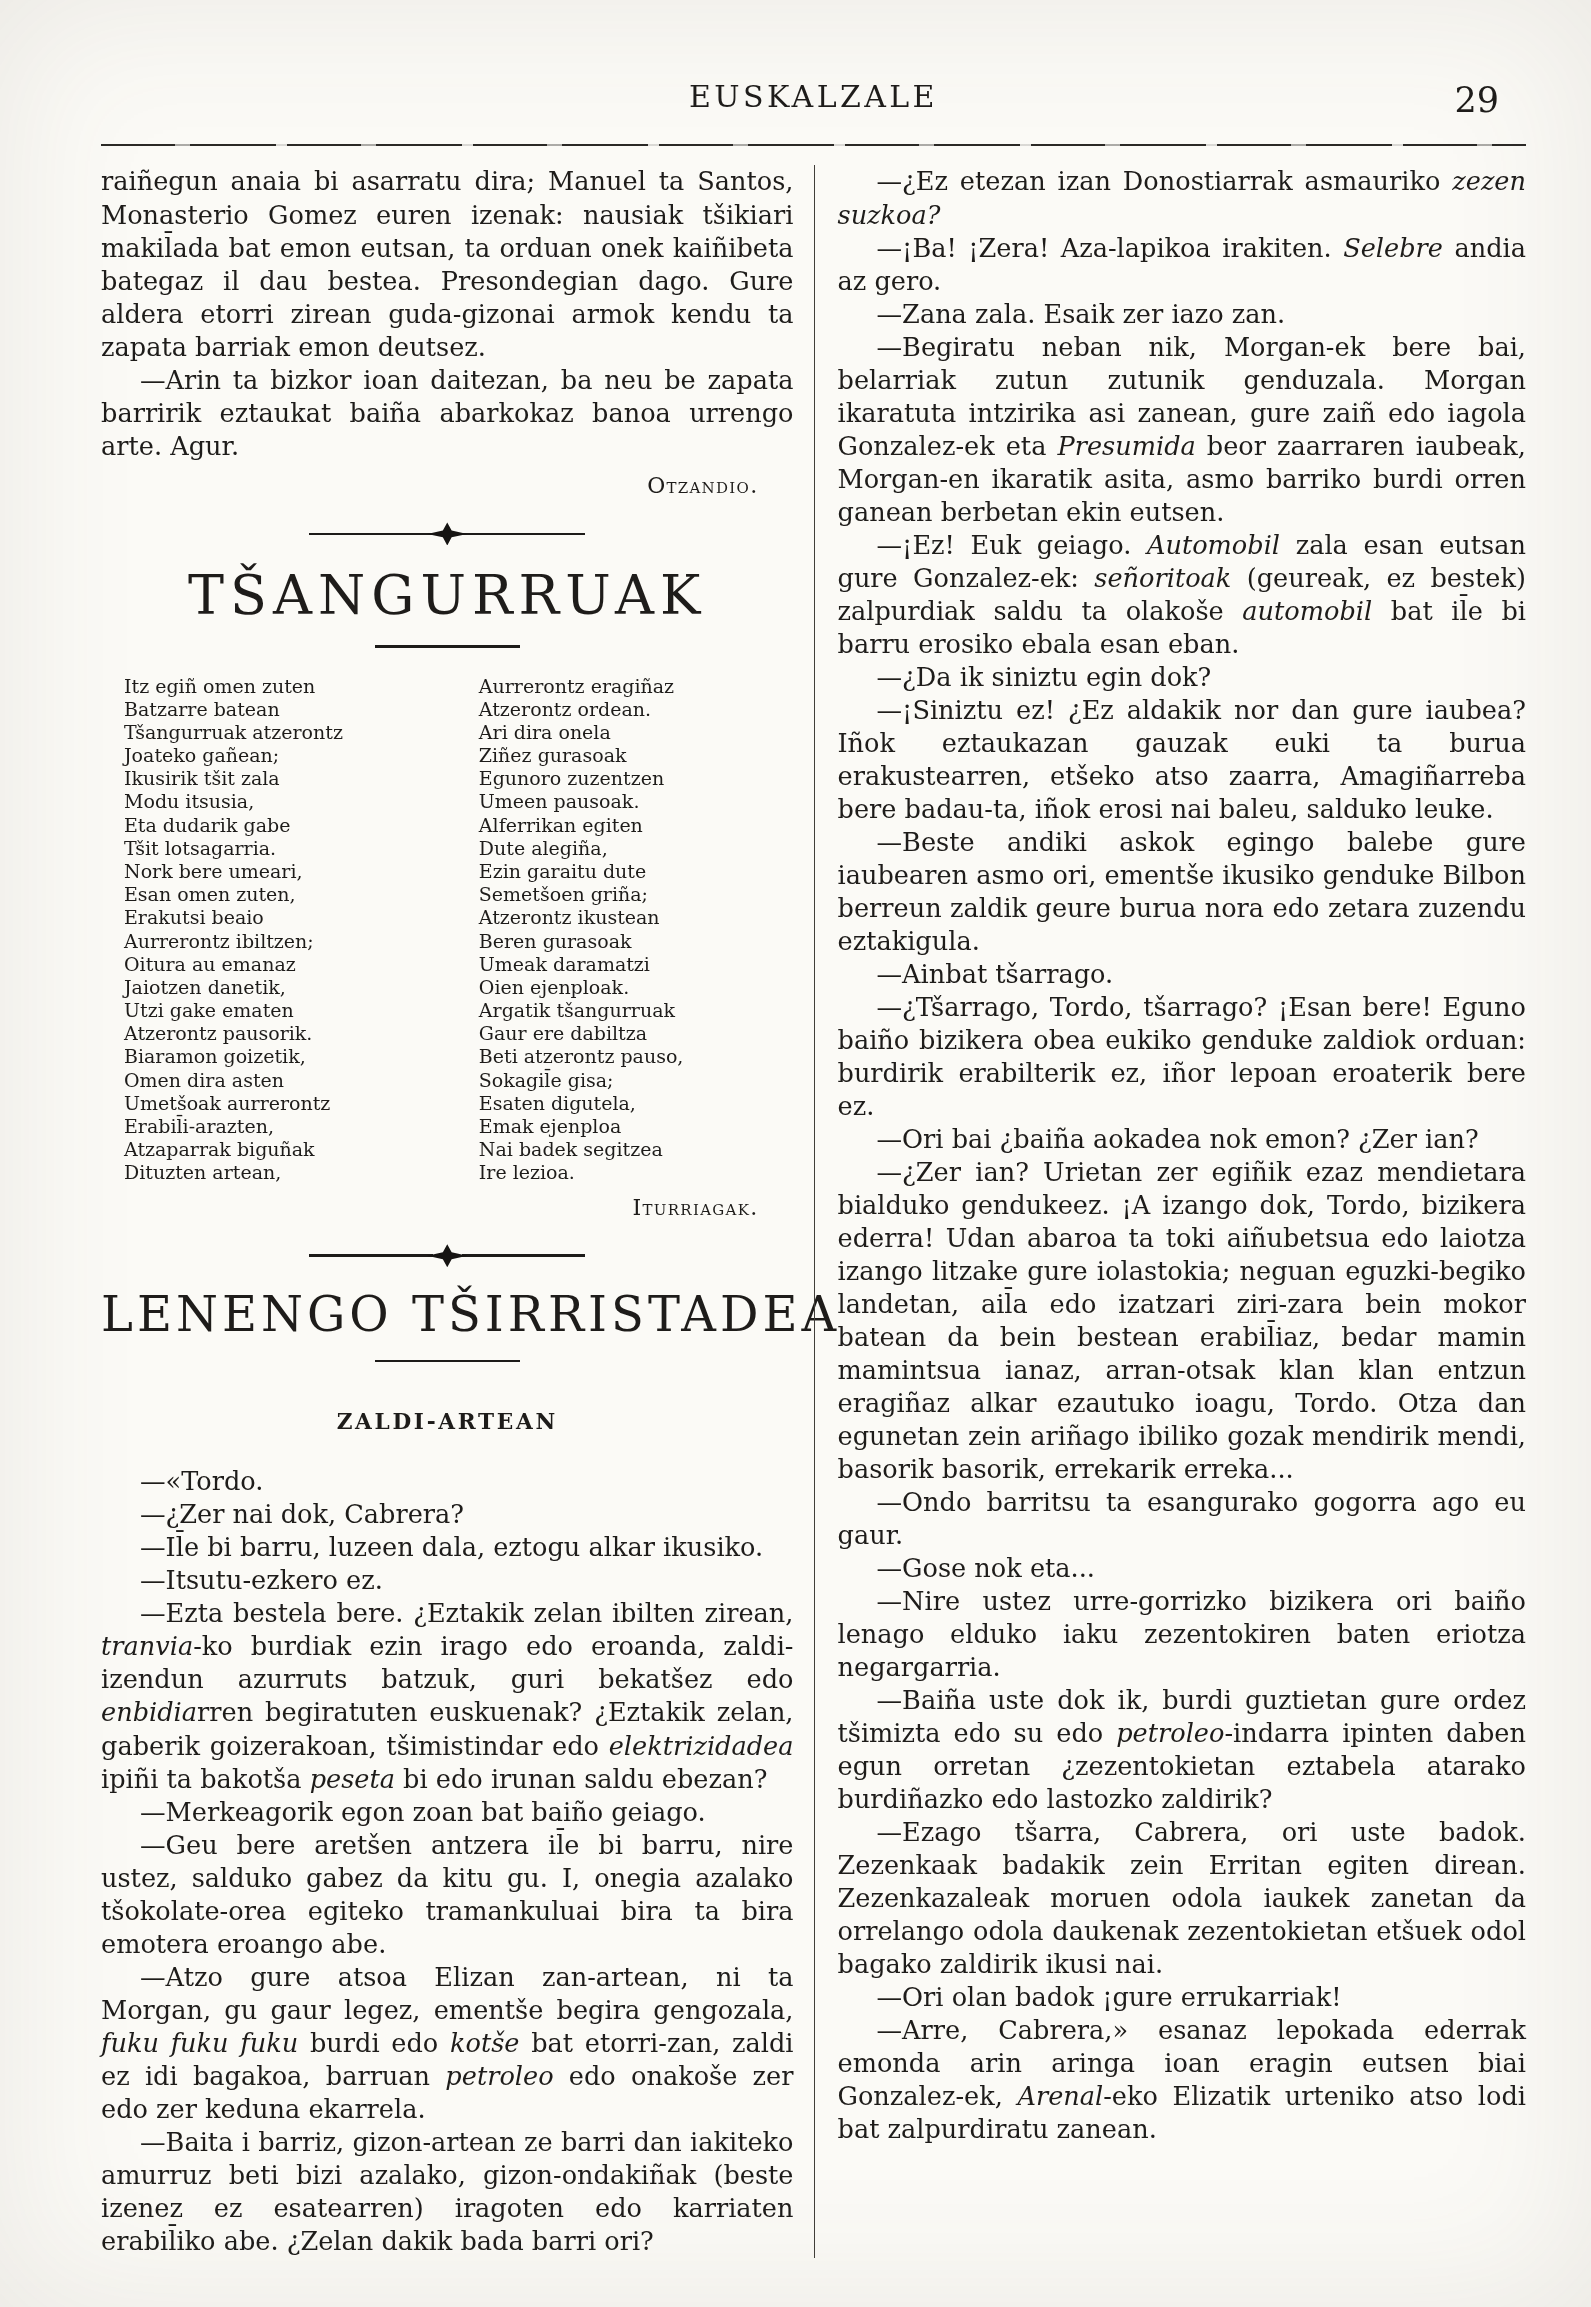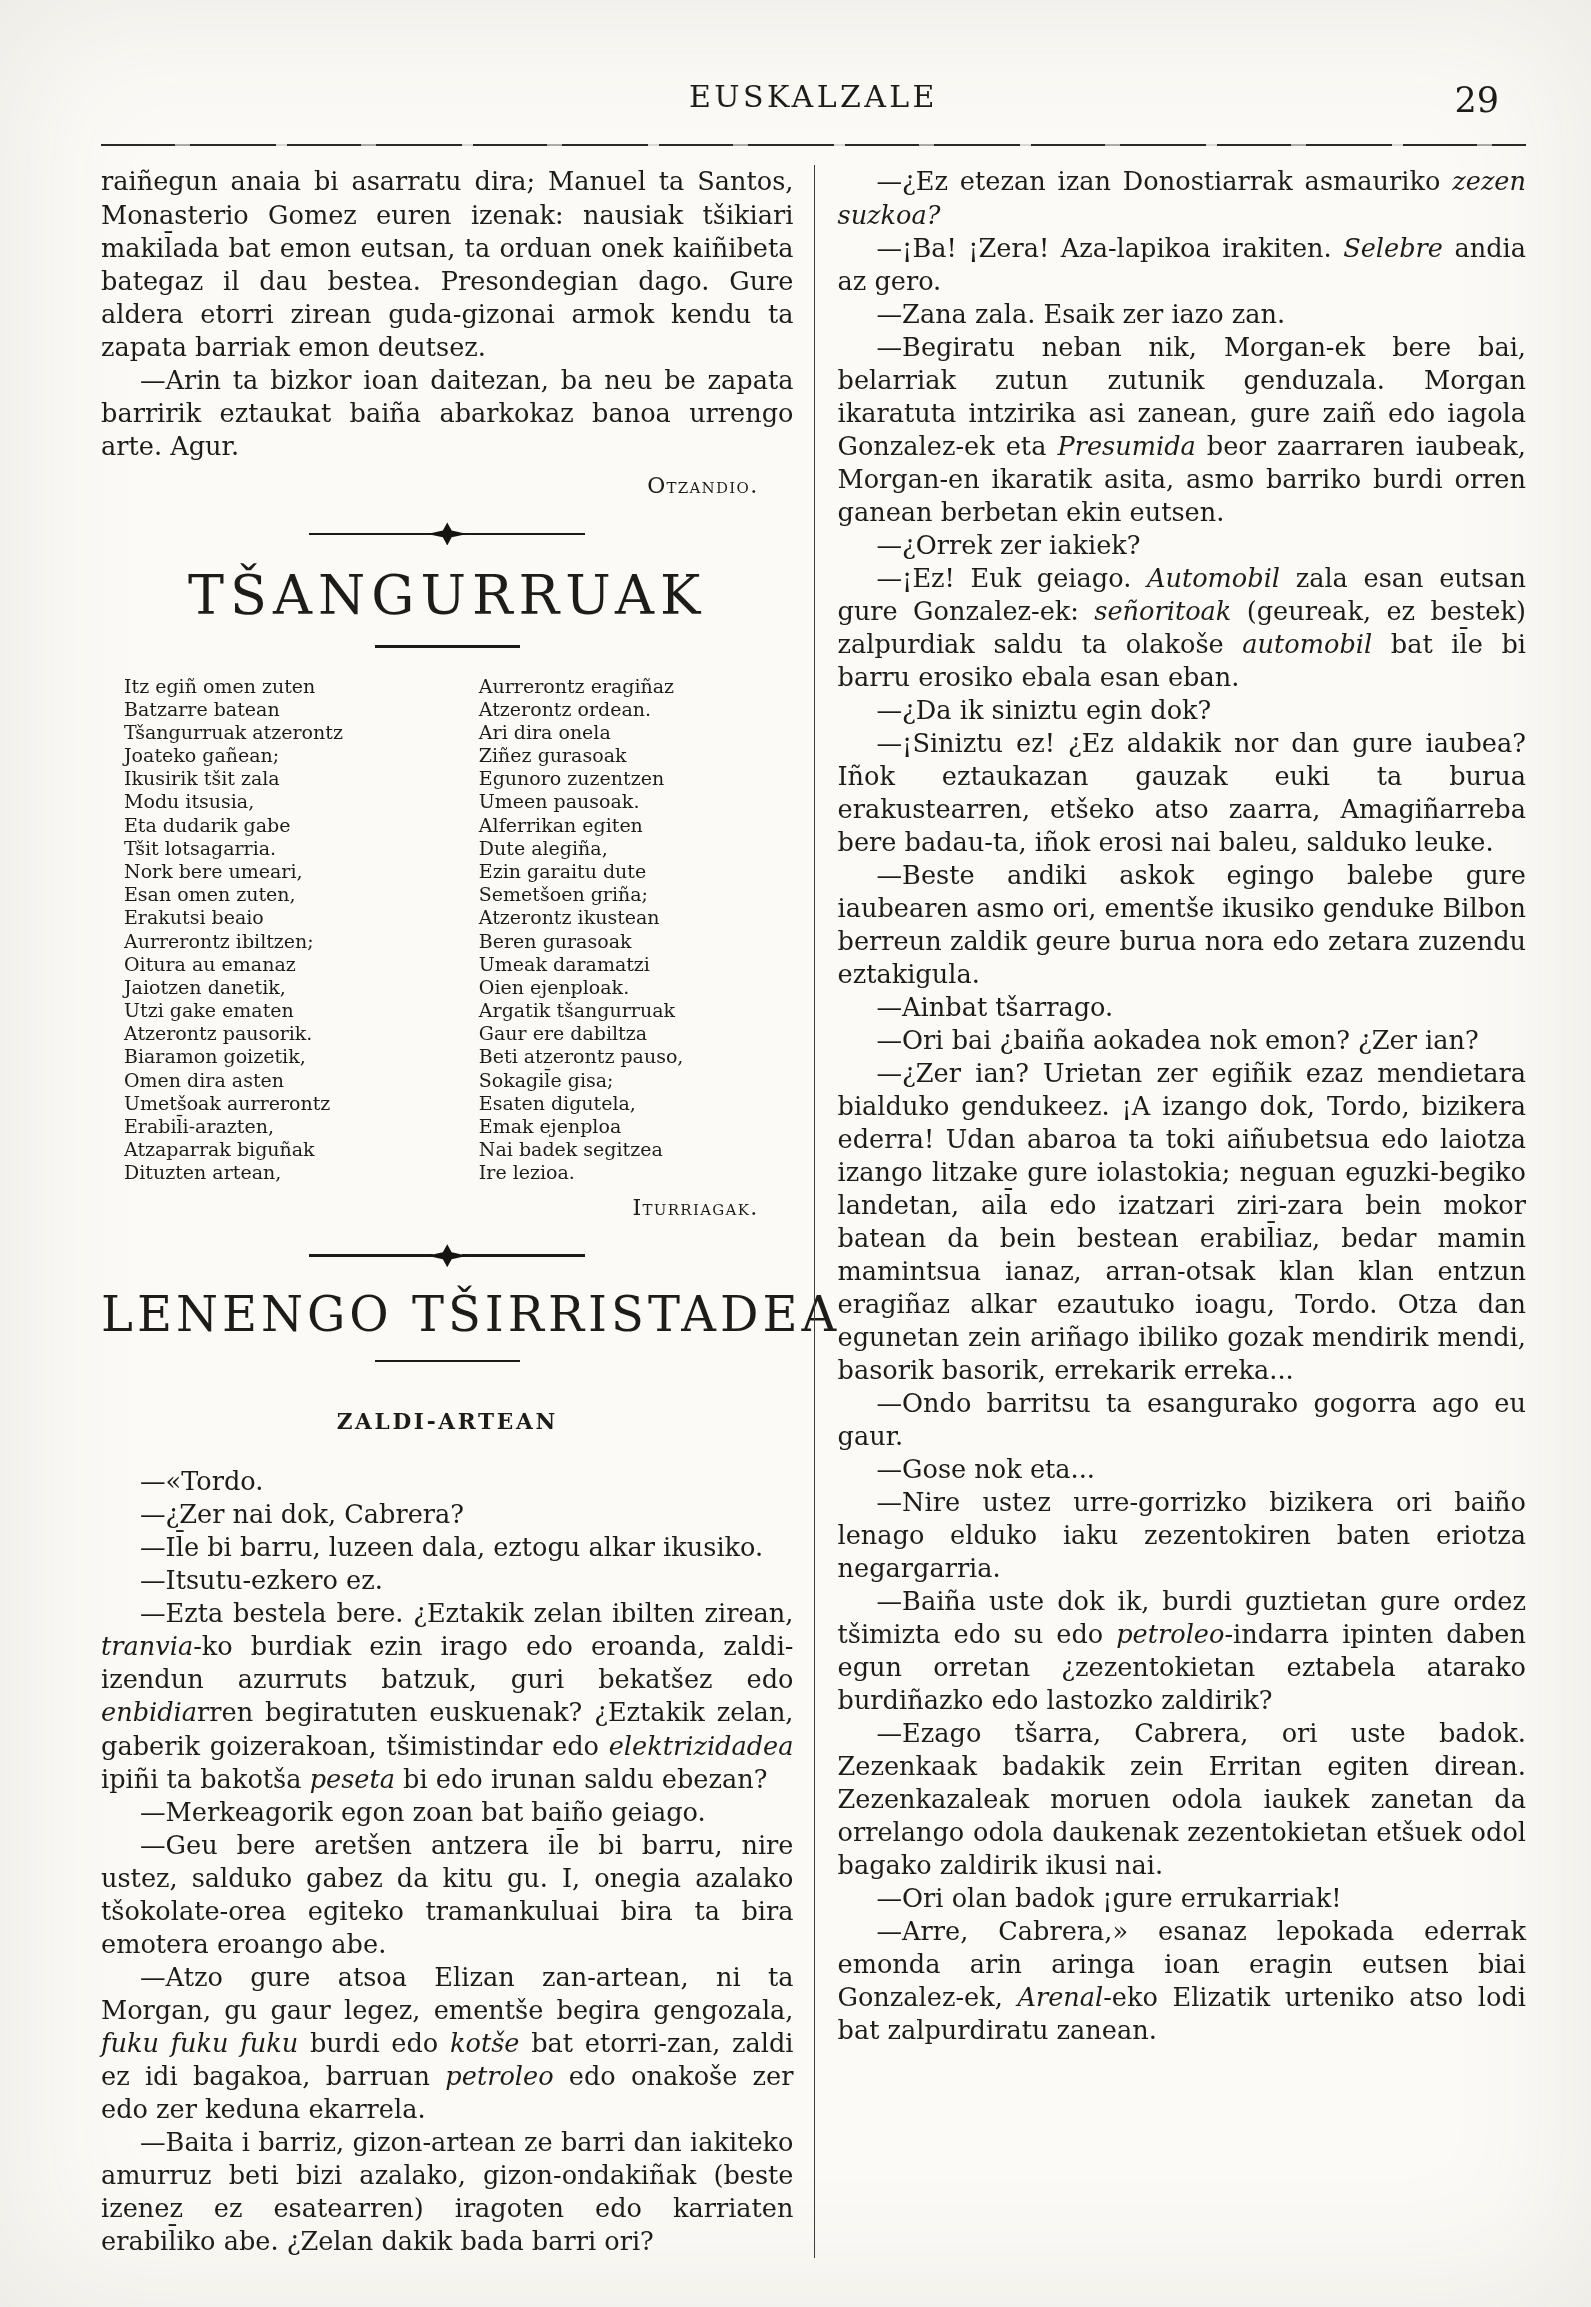--- a/index.html
+++ b/index.html
@@ -157,26 +157,26 @@
           <p class="para indent"><span>—Baita i barriz, gizon-artean ze barri dan iakiteko amurruz beti bizi azalako, gizon-ondakiñak (beste izenez ez esatearren) iragoten edo karriaten erabil̄iko abe. ¿Zelan dakik bada barri ori?</span></p>
         </div>
     </section>
 
     <section class="col col-right">
       <div>
           <p class="para indent"><span>—¿Ez etezan izan Donostiarrak asmauriko </span><i>zezen suzkoa?</i></p>
           <p class="para indent"><span>—¡Ba! ¡Zera! Aza-lapikoa irakiten. </span><i>Selebre</i><span> andia az gero.</span></p>
           <p class="para indent"><span>—Zana zala. Esaik zer iazo zan.</span></p>
           <p class="para indent"><span>—Begiratu neban nik, Morgan-ek bere bai, belarriak zutun zutunik genduzala. Morgan ikaratuta intzirika asi zanean, gure zaiñ edo iagola Gonzalez-ek eta </span><i>Presumida</i><span> beor zaarraren iaubeak, Morgan-en ikaratik asita, asmo barriko burdi orren ganean berbetan ekin eutsen.</span></p>
-          <p class="para indent"><span>—¿Orrek zer iakiek?</span></p>
           <p class="para indent"><span>—¡Ez! Euk geiago. </span><i>Automobil</i><span> zala esan eutsan gure Gonzalez-ek: </span><i>señoritoak</i><span> (geureak, ez bestek) zalpurdiak saldu ta olakoše </span><i>automobil</i><span> bat il̄e bi barru erosiko ebala esan eban.</span></p>
           <p class="para indent"><span>—¿Da ik siniztu egin dok?</span></p>
           <p class="para indent"><span>—¡Siniztu ez! ¿Ez aldakik nor dan gure iaubea? Iñok eztaukazan gauzak euki ta burua erakustearren, etšeko atso zaarra, Amagiñarreba bere badau-ta, iñok erosi nai baleu, salduko leuke.</span></p>
           <p class="para indent"><span>—Beste andiki askok egingo balebe gure iaubearen asmo ori, ementše ikusiko genduke Bilbon berreun zaldik geure burua nora edo zetara zuzendu eztakigula.</span></p>
           <p class="para indent"><span>—Ainbat tšarrago.</span></p>
+          <p class="para indent"><span>—¿Tšarrago, Tordo, tšarrago? ¡Esan bere! Eguno baiño bizikera obea eukiko genduke zaldiok orduan: burdirik erabilterik ez, iñor lepoan eroaterik bere ez.</span></p>
           <p class="para indent"><span>—Ori bai ¿baiña aokadea nok emon? ¿Zer ian?</span></p>
           <p class="para indent"><span>—¿Zer ian? Urietan zer egiñik ezaz mendietara bialduko gendukeez. ¡A izango dok, Tordo, bizikera ederra! Udan abaroa ta toki aiñubetsua edo laiotza izango litzake gure iolastokia; neguan eguzki-begiko landetan, ail̄a edo izatzari ziri-zara bein mokor batean da bein bestean erabil̄iaz, bedar mamin mamintsua ianaz, arran-otsak klan klan entzun eragiñaz alkar ezautuko ioagu, Tordo. Otza dan egunetan zein ariñago ibiliko gozak mendirik mendi, basorik basorik, errekarik erreka...</span></p>
           <p class="para indent"><span>—Ondo barritsu ta esangurako gogorra ago eu gaur.</span></p>
           <p class="para indent"><span>—Gose nok eta...</span></p>
           <p class="para indent"><span>—Nire ustez urre-gorrizko bizikera ori baiño lenago elduko iaku zezentokiren baten eriotza negargarria.</span></p>
           <p class="para indent"><span>—Baiña uste dok ik, burdi guztietan gure ordez tšimizta edo su edo </span><i>petroleo</i><span>-indarra ipinten daben egun orretan ¿zezentokietan eztabela atarako burdiñazko edo lastozko zaldirik?</span></p>
           <p class="para indent"><span>—Ezago tšarra, Cabrera, ori uste badok. Zezenkaak badakik zein Erritan egiten direan. Zezenkazaleak moruen odola iaukek zanetan da orrelango odola daukenak zezentokietan etšuek odol bagako zaldirik ikusi nai.</span></p>
           <p class="para indent"><span>—Ori olan badok ¡gure errukarriak!</span></p>
           <p class="para indent"><span>—Arre, Cabrera,» esanaz lepokada ederrak emonda arin aringa ioan eragin eutsen biai Gonzalez-ek, </span><i>Arenal</i><span>-eko Elizatik urteniko atso lodi bat zalpurdiratu zanean.</span></p>
         </div>

